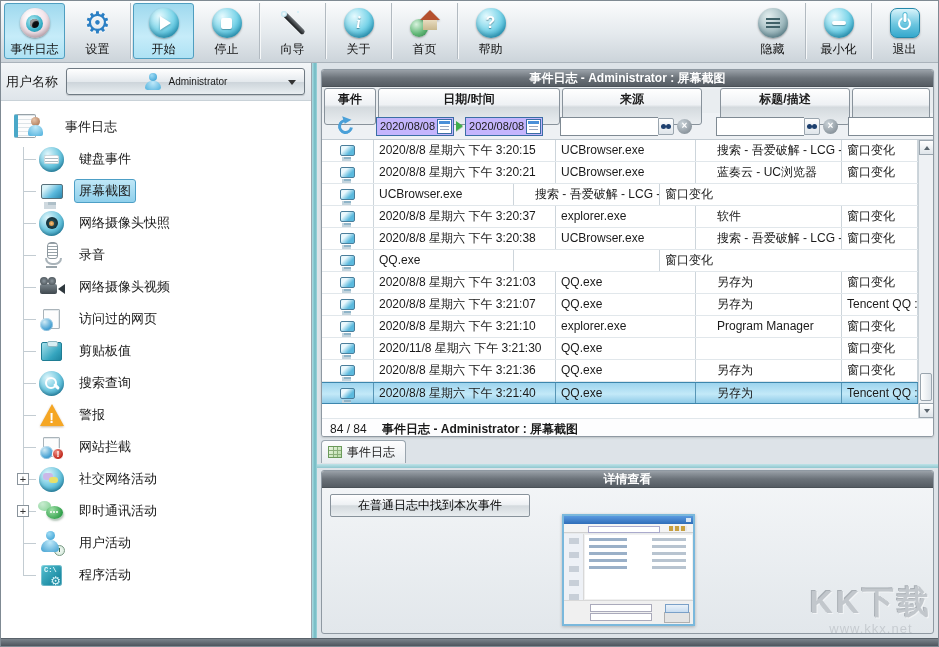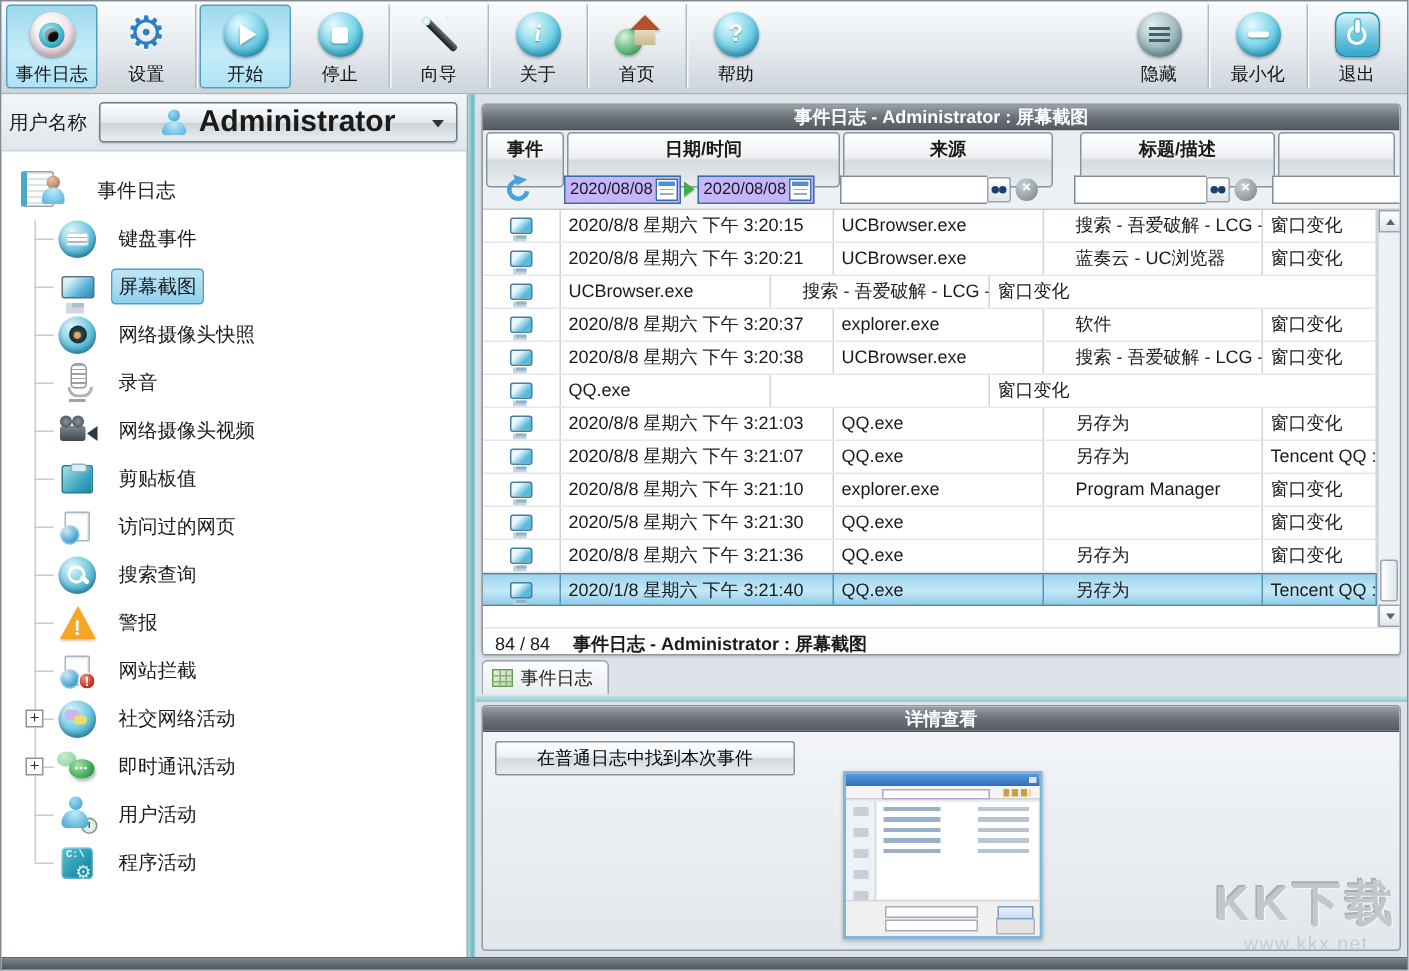--- a/index.html
+++ b/index.html
@@ -67,21 +67,21 @@
   .main { flex:1; position:relative; background:#dde3e8; overflow:hidden; }
 
   
   .userrow { display:flex; align-items:center; height:38px; padding:0 6px 0 5px;
     background:linear-gradient(#f3f6f8,#dfe5ea); border-bottom:1px solid #c9d2d8; }
   .userlabel { width:60px; font-size:13px; }
   .userdrop { flex:1; height:27px; border:1px solid #6f7a83; border-radius:3px;
     background:linear-gradient(#ffffff,#e4e9ed 50%,#ccd4da 52%,#e9eef1);
     display:flex; align-items:center; justify-content:center; gap:7px; position:relative; cursor:pointer;
     box-shadow:0 1px 1px rgba(0,0,0,.15); }
-  .username { font-weight:bold; font-size:20px; }
+  .username { font-weight:normal; font-size:10px; }
   .io-user { width:18px; height:18px; position:relative; }
   .io-user::before { content:""; position:absolute; left:5px; top:0; width:8px; height:8px; border-radius:50%;
     background:radial-gradient(circle at 35% 30%, #9fdcf5, #2f9ad0); }
   .io-user::after { content:""; position:absolute; left:1px; top:8px; width:16px; height:9px;
     border-radius:8px 8px 3px 3px; background:radial-gradient(circle at 50% 20%, #bfe9fa, #4fb0dc); }
   .chev { position:absolute; right:8px; top:11px; width:0; height:0;
     border-left:4px solid transparent; border-right:4px solid transparent; border-top:5px solid #333; }
 
   .tree { position:relative; margin-top:10px; }
   .tree .trunk { position:absolute; left:22px; top:36px; width:1px; height:428px; background:#c3ccd2; }
@@ -436,31 +436,31 @@
             <span class="ticon">
               <span class="io-vcam">
                 <span class="r1"></span>
                 <span class="r2"></span>
               </span>
             </span>
             <span class="tlbl">网络摄像头视频</span>
           </div>
           <div class="titem">
             <span class="ticon">
-              <span class="io-clip"></span>
-            </span>
-            <span class="tlbl">剪贴板值</span>
-          </div>
-          <div class="titem">
-            <span class="ticon">
               <span class="io-page">
                 <span class="globe"></span>
               </span>
             </span>
             <span class="tlbl">访问过的网页</span>
+          </div>
+          <div class="titem">
+            <span class="ticon">
+              <span class="io-clip"></span>
+            </span>
+            <span class="tlbl">剪贴板值</span>
           </div>
           <div class="titem">
             <span class="ticon">
               <span class="sp2">
                 <span class="io-mag"></span>
               </span>
             </span>
             <span class="tlbl">搜索查询</span>
           </div>
           <div class="titem">
@@ -651,39 +651,39 @@
                 </div>
                 <div class="cell c1">2020/8/8 星期六 下午 3:21:10</div>
                 <div class="cell c2">explorer.exe</div>
                 <div class="cell c3">Program Manager</div>
                 <div class="cell c4">窗口变化</div>
               </div>
               <div class="lrow">
                 <div class="cell c0">
                   <span class="io-mon"></span>
                 </div>
-                <div class="cell c1">2020/5/8 星期六 下午 3:21:30</div>
+                <div class="cell c1">2020/11/8 星期六 下午 3:21:30</div>
                 <div class="cell c2">QQ.exe</div>
                 <div class="cell c3"></div>
                 <div class="cell c4">窗口变化</div>
               </div>
               <div class="lrow">
                 <div class="cell c0">
                   <span class="io-mon"></span>
                 </div>
                 <div class="cell c1">2020/8/8 星期六 下午 3:21:36</div>
                 <div class="cell c2">QQ.exe</div>
                 <div class="cell c3">另存为</div>
                 <div class="cell c4">窗口变化</div>
               </div>
               <div class="lrow sel">
                 <div class="cell c0">
                   <span class="io-mon"></span>
                 </div>
-                <div class="cell c1">2020/1/8 星期六 下午 3:21:40</div>
+                <div class="cell c1">2020/8/8 星期六 下午 3:21:40</div>
                 <div class="cell c2">QQ.exe</div>
                 <div class="cell c3">另存为</div>
                 <div class="cell c4">Tencent QQ : 按</div>
               </div>
             </div>
           <div class="vscroll">
             <div class="sbtn up">
                 <span class="tri-up"></span>
               </div>
             <div class="sthumb"></div>

